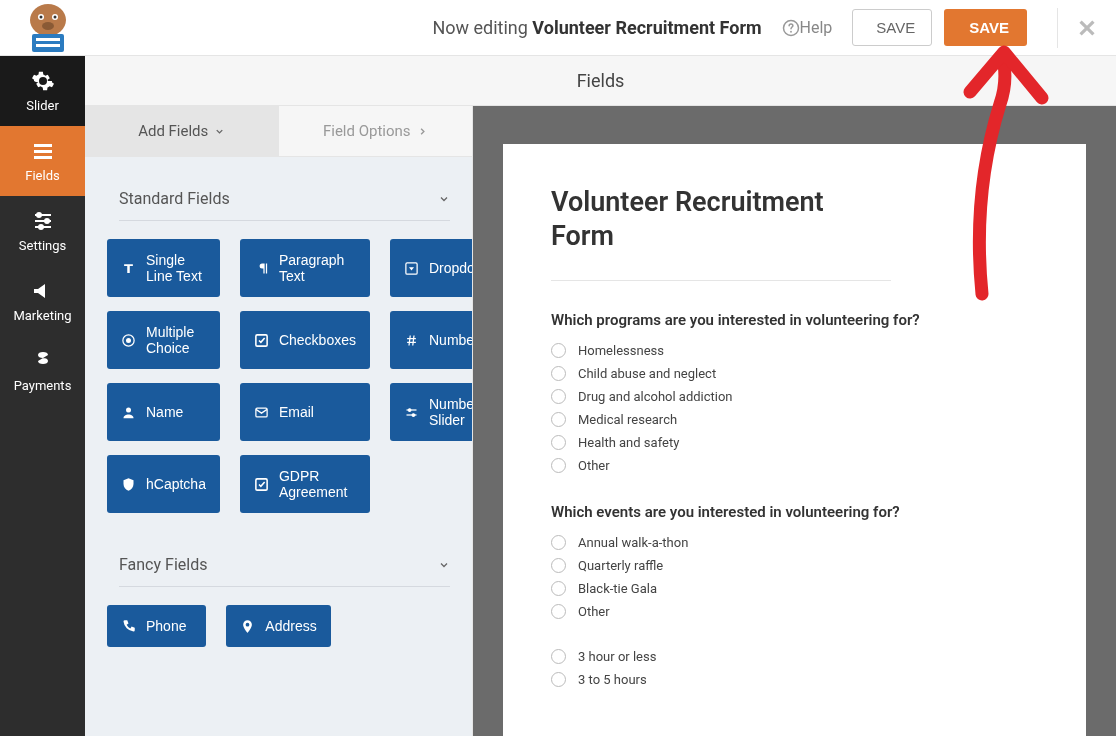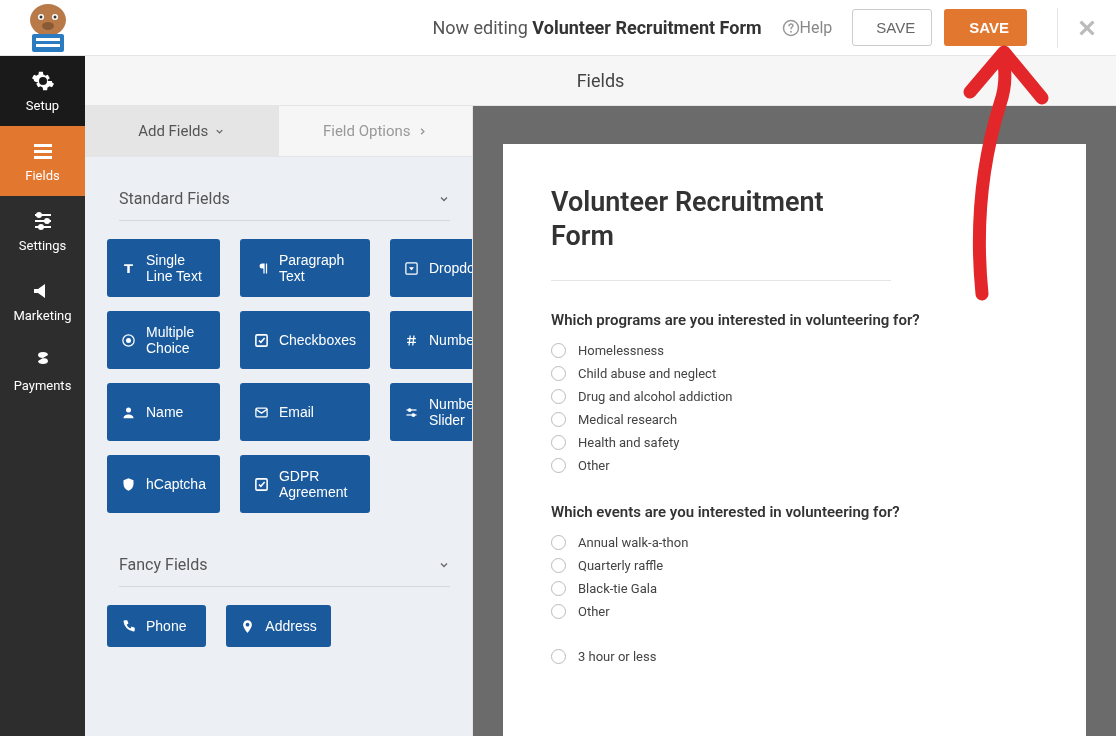--- a/index.html
+++ b/index.html
@@ -113,21 +113,21 @@
   </div>
 </div>
 
 <div class="main">
 
   <div class="leftnav">
     <div class="leftnav-item setup">
       <svg viewBox="0 0 24 24" fill="#fff">
           <path d="M12 8a4 4 0 100 8 4 4 0 000-8zm9 4a7 7 0 01-.1 1.2l2.1 1.6-2 3.5-2.5-1a7 7 0 01-2 1.2l-.4 2.7h-4l-.4-2.7a7 7 0 01-2-1.2l-2.5 1-2-3.5 2.1-1.6A7 7 0 013 12a7 7 0 01.1-1.2L1 9.2l2-3.5 2.5 1a7 7 0 012-1.2L7.9 2.8h4l.4 2.7a7 7 0 012 1.2l2.5-1 2 3.5-2.1 1.6c.1.4.1.8.1 1.2z"></path>
         </svg>
-      <span>Setup</span>
+      <span>Slider</span>
     </div>
     <div class="leftnav-item active">
       <svg viewBox="0 0 24 24" fill="#fff">
           <rect x="3" y="5" width="18" height="3"></rect>
           <rect x="3" y="11" width="18" height="3"></rect>
           <rect x="3" y="17" width="18" height="3"></rect>
         </svg>
       <span>Fields</span>
     </div>
     <div class="leftnav-item">
@@ -338,20 +338,24 @@
                 <span class="radio-circle"></span>
                 <span>Other</span>
               </div>
           </div>
 
           <div class="question">
             <div class="radio-opt">
                 <span class="radio-circle"></span>
                 <span>3 hour or less</span>
               </div>
+            <div class="radio-opt">
+                <span class="radio-circle"></span>
+                <span>3 to 5 hours</span>
+              </div>
           </div>
         </div>
       </div>
     </div>
   </div>
 </div>
 
 <svg class="arrow-note" width="130" height="260" viewBox="0 0 130 260">
   <path d="M 30 250 Q 20 150 48 60 Q 55 40 52 20" stroke="#e3262a" stroke-width="13" fill="none" stroke-linecap="round"></path>
   <path d="M 18 48 L 52 8 L 90 54" stroke="#e3262a" stroke-width="13" fill="none" stroke-linecap="round" stroke-linejoin="round"></path>

